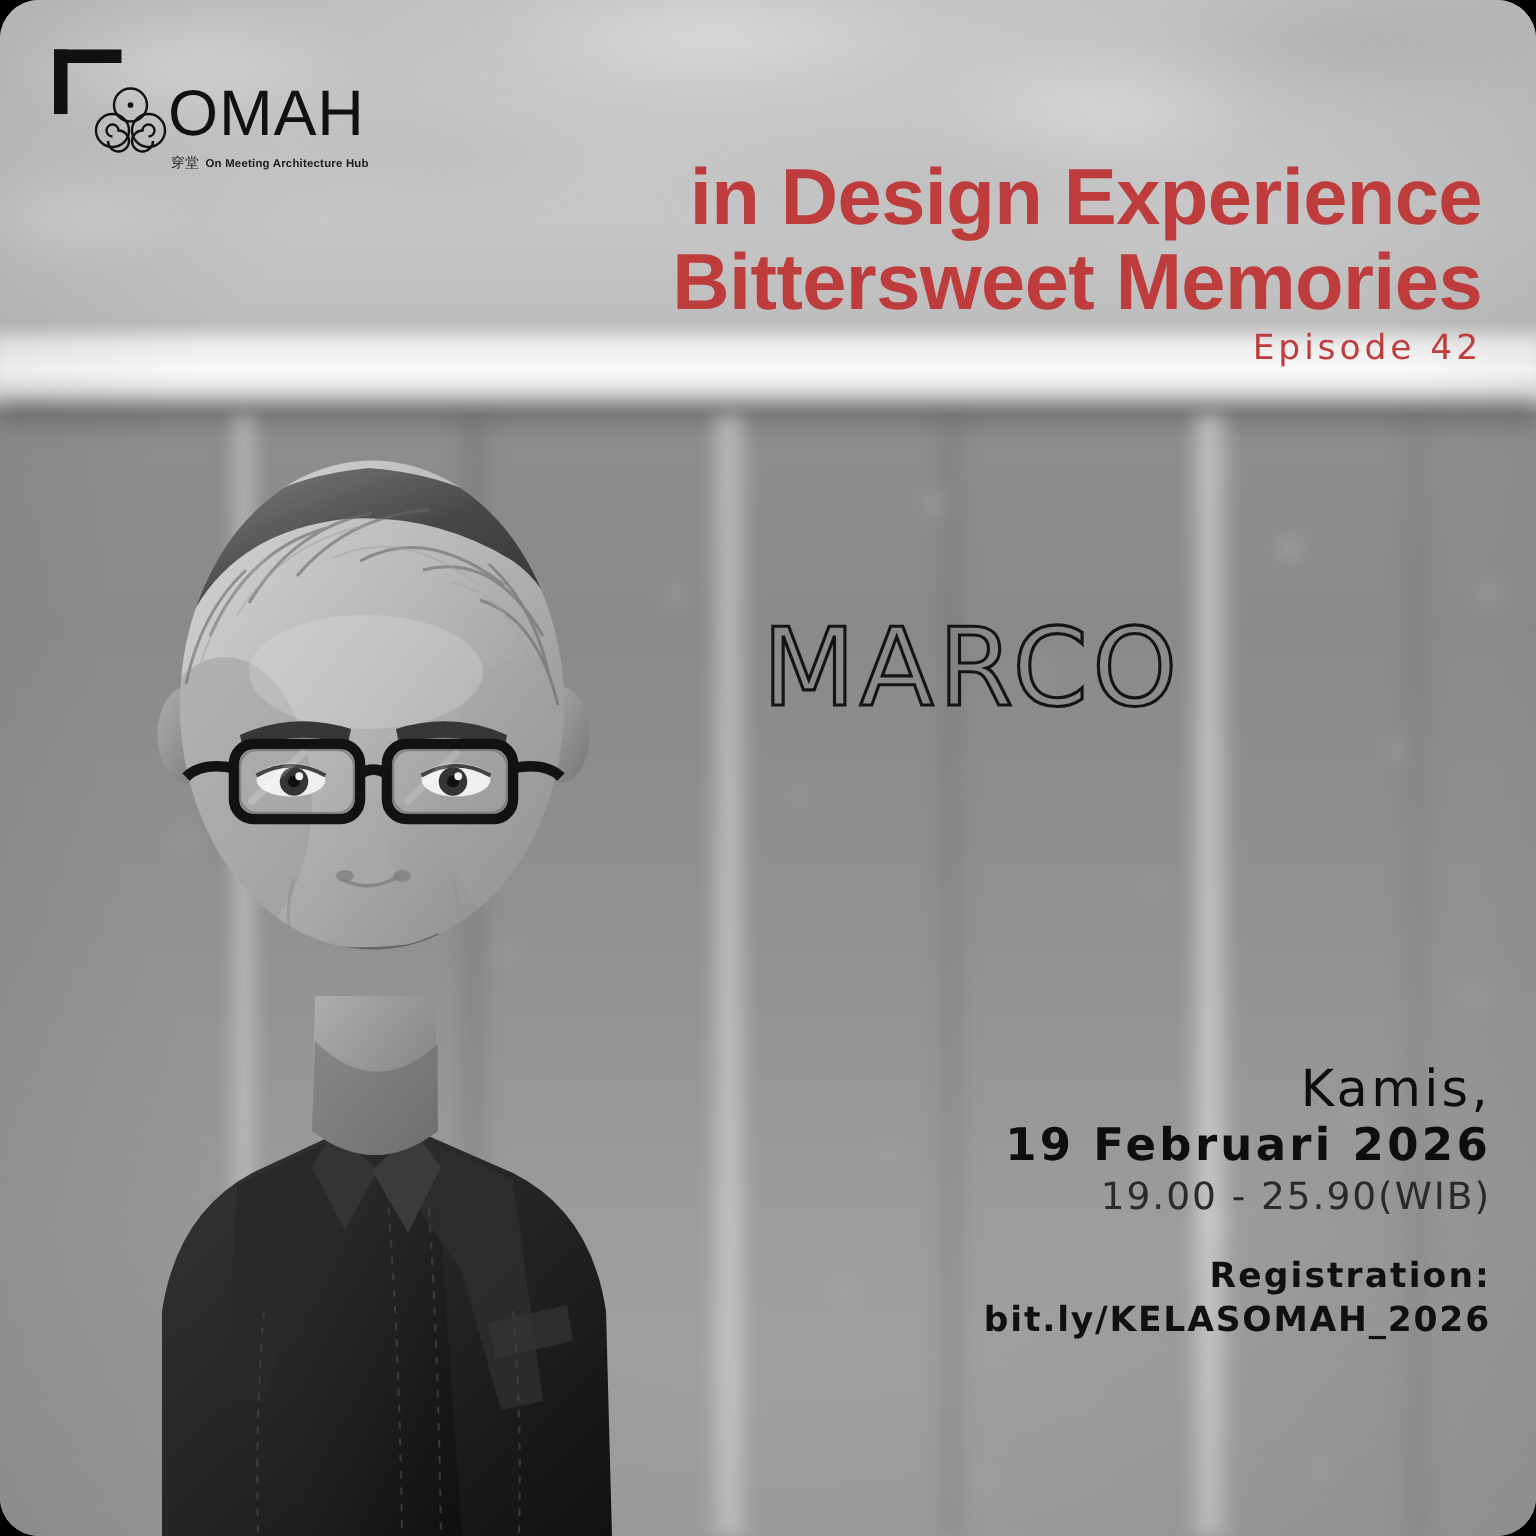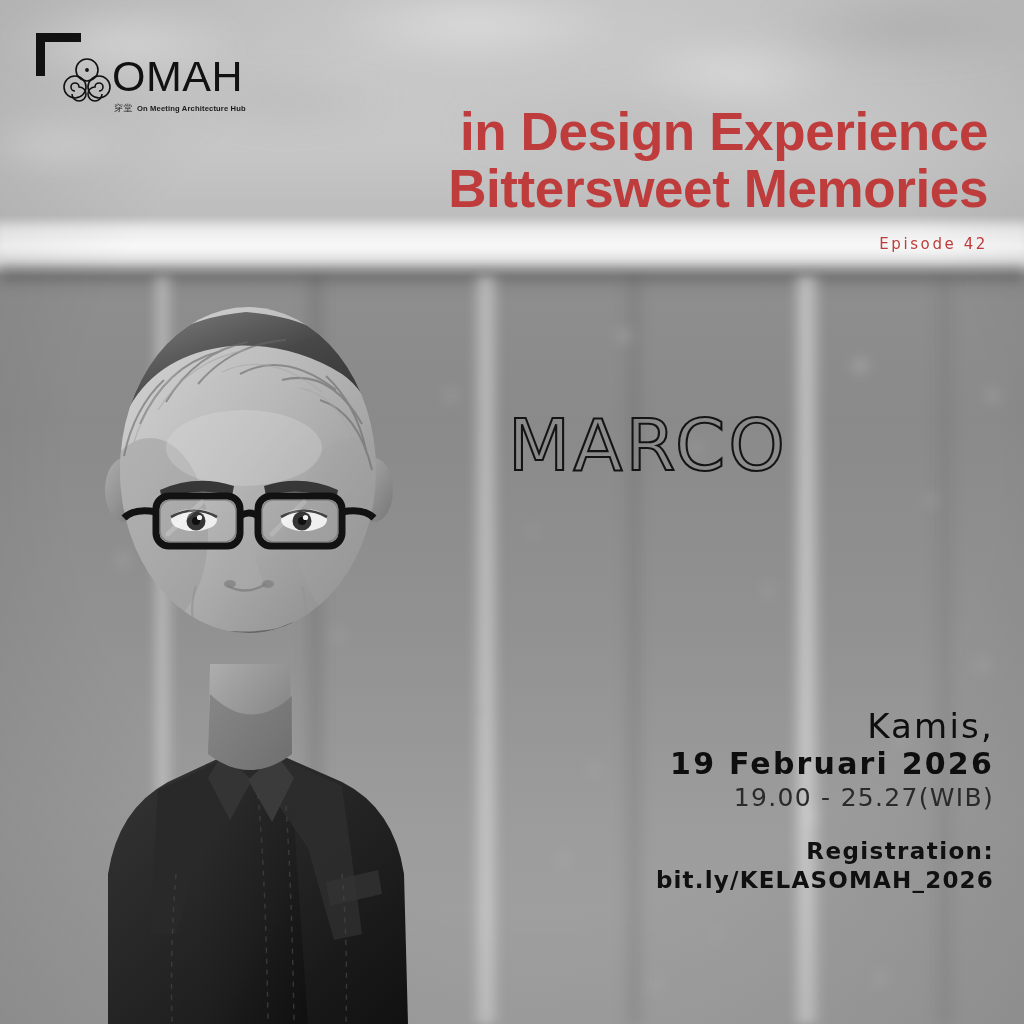--- a/index.html
+++ b/index.html
@@ -8,20 +8,21 @@
     background: #000;
   }
   #poster {
     position: relative;
     width: 1024px;
     height: 1024px;
     overflow: hidden;
     font-family: "Liberation Sans", sans-serif;
     background: #86efac;
     user-select: none;
+    border-radius: 26px;
   }
 
   
   .bg-base {
     position: absolute;
     inset: 0;
     background:
       linear-gradient(180deg,
         #c9c9c9 0px, #c6c6c6 150px, #bdbdbd 215px,
         #e8e8e8 232px, #f0f0f0 248px, #dcdcdc 262px,
@@ -196,22 +197,22 @@
   }
   .title-line {
     font-size: 53px;
     font-weight: bold;
     color: #bf3c3c;
     line-height: 1.07;
     letter-spacing: -0.4px;
     white-space: nowrap;
   }
   .episode {
-    margin-top: 18px;
-    font-size: 15px;
+    margin-top: 2px;
+    font-size: 23px;
     color: #bf3c3c;
     letter-spacing: 2.6px;
     font-weight: 400;
     font-family: "DejaVu Sans", sans-serif;
   }
 
   
   .speaker-block {
     position: absolute;
     right: 16px;
@@ -457,18 +458,18 @@
     <div class="episode">Episode 42</div>
   </div>
 
   <div class="speaker-block">
     <div class="speaker-line">MARCO</div>
   </div>
 
   <div class="details-block">
     <div class="detail-day">Kamis,</div>
     <div class="detail-date">19 Februari 2026</div>
-    <div class="detail-time">19.00 - 25.27(WIB)</div>
+    <div class="detail-time">19.00 - 25.90(WIB)</div>
     <div class="detail-reg-label">Registration:</div>
     <div class="detail-reg-link">bit.ly/KELASOMAH_2026</div>
   </div>
 
 </div>
 
 </body></html>

